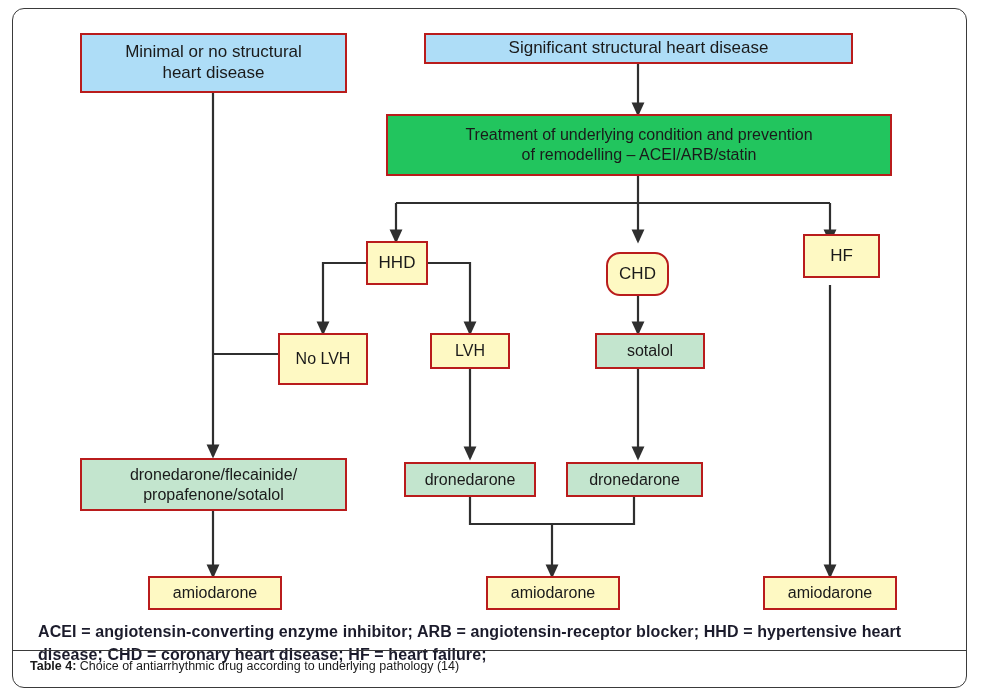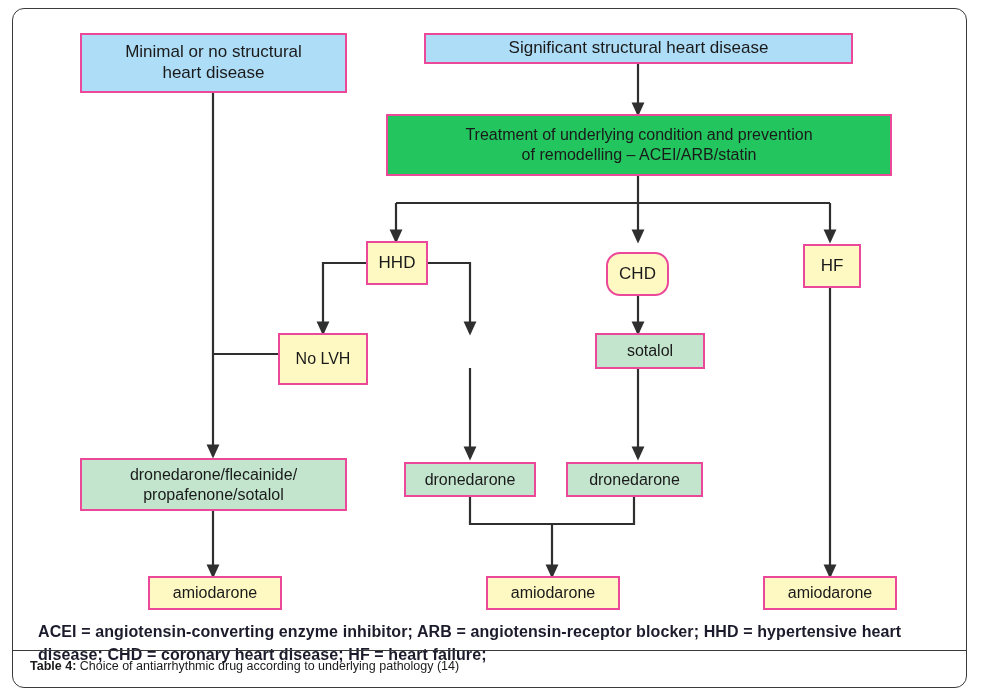--- a/index.html
+++ b/index.html
@@ -34,21 +34,21 @@
   #wires {
     position: absolute;
     left: 0; top: 0;
     width: 982px;
     height: 699px;
     pointer-events: none;
   }
   .node {
     position: absolute;
     box-sizing: border-box;
-    border: 2px solid #ec4899;
+    border: 2px solid #b91c1c;
     display: flex;
     align-items: center;
     justify-content: center;
     text-align: center;
     color: #1a1a1a;
     line-height: 1.22;
     white-space: pre-line;
   }
   .node.blue   { background: #aeddf7; }
   .node.grey   { background: #22c55e; }
@@ -139,24 +139,25 @@
 
   <div class="node blue t17" style="left:424px; top:33px; width:429px; height:31px;">Significant structural heart disease</div>
 
   <div class="node grey t16" style="left:386px; top:114px; width:506px; height:62px;">Treatment of underlying condition and prevention
 of remodelling – ACEI/ARB/statin</div>
 
   <div class="node orange t17" style="left:366px; top:241px; width:62px; height:44px;">HHD</div>
 
   <div class="node orange t17" style="left:606px; top:252px; width:63px; height:44px;border-radius:14px;">CHD</div>
 
-  <div class="node orange t17" style="left:803px; top:244px; width:58px; height:44px;">HF</div>
+  <div class="node orange t17" style="left:803px; top:234px; width:77px; height:44px;">HF</div>
 
   <div class="node orange t16" style="left:278px; top:333px; width:90px; height:52px;">No LVH</div>
 
+  <div class="node orange t16" style="left:430px; top:333px; width:80px; height:36px;">LVH</div>
 
   <div class="node green t16" style="left:595px; top:333px; width:110px; height:36px;">sotalol</div>
 
   <div class="node green t16" style="left:80px; top:458px; width:267px; height:53px;">dronedarone/flecainide/
 propafenone/sotalol</div>
 
   <div class="node green t16" style="left:404px; top:462px; width:132px; height:35px;">dronedarone</div>
 
   <div class="node green t16" style="left:566px; top:462px; width:137px; height:35px;">dronedarone</div>
 

